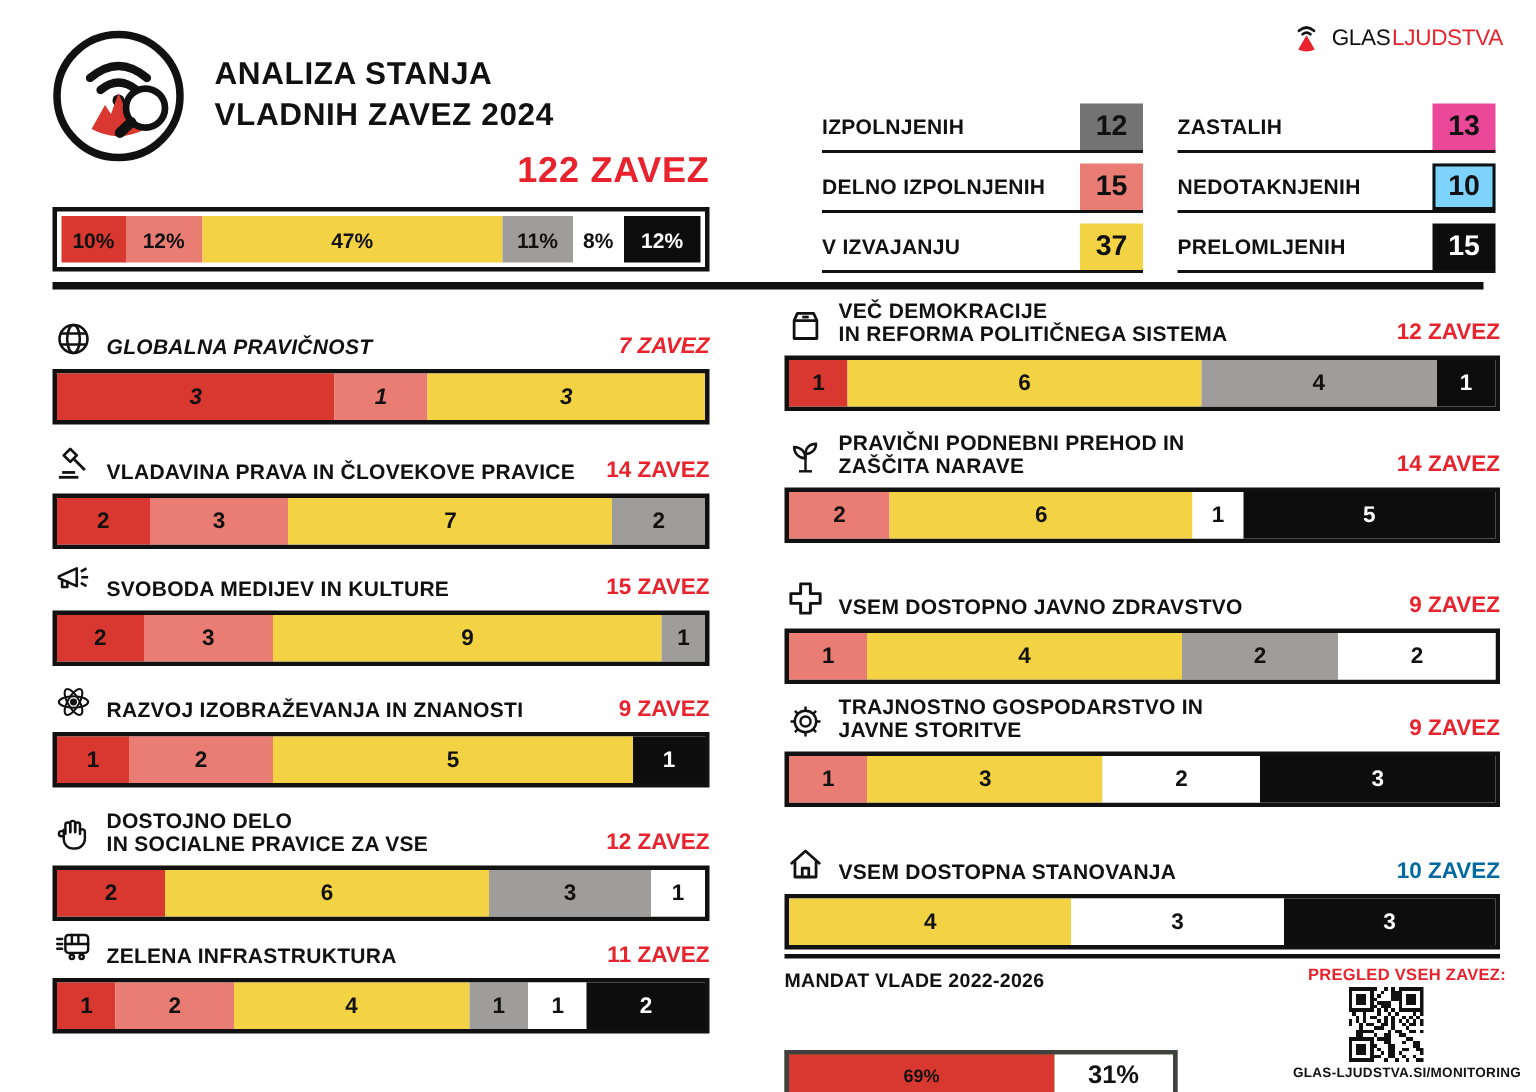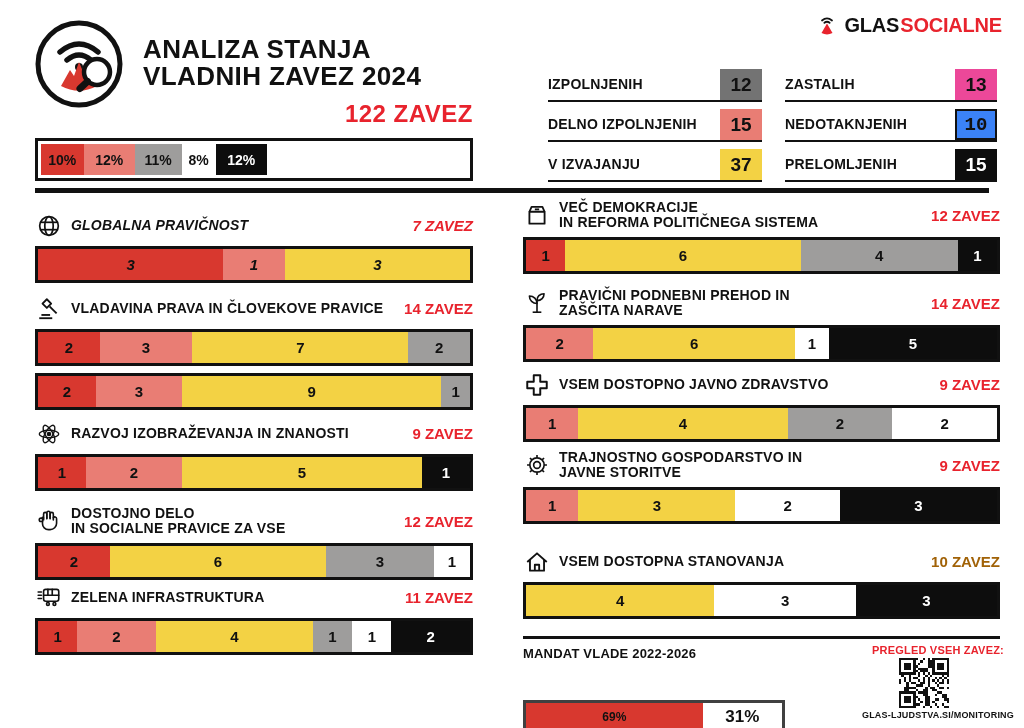--- a/index.html
+++ b/index.html
@@ -1,27 +1,27 @@
 <!DOCTYPE html>
 <html><head>
 <meta charset="utf-8">
 <style>
   html,body{margin:0;padding:0;background:#e9e9e9;}
   .page{position:relative;width:1024px;height:728px;background:#ffffff;overflow:hidden;
         font-family:"Liberation Sans","DejaVu Sans",sans-serif;color:#111;}
 
   
   .main-logo{position:absolute;left:33px;top:18px;width:92px;height:92px;}
-  .title{position:absolute;left:143px;top:36px;font-size:26px;line-height:27px;
+  .title{position:absolute;left:143px;top:36px;font-size:21px;line-height:27px;
          font-weight:800;letter-spacing:.4px;white-space:pre-line;}
   .total-count{position:absolute;left:35px;top:100px;width:438px;text-align:right;
                font-size:24px;font-weight:800;letter-spacing:.5px;}
   .brand{position:absolute;top:13px;right:22px;display:flex;align-items:center;gap:5px;}
   .brand .bicon{width:24px;height:24px;}
-  .brand .btxt{font-size:20px;font-weight:700;letter-spacing:-.2px;}
+  .brand .btxt{font-size:15px;font-weight:400;letter-spacing:-.2px;}
 
   
   .summary-bar{position:absolute;left:35px;top:138px;width:438px;height:43px;
                border:3px solid #111;box-sizing:border-box;padding:3px;display:flex;background:#fff;}
   .sum-seg{height:100%;display:flex;align-items:center;justify-content:center;overflow:visible;}
   .sum-seg .seg-label{font-size:14px;font-weight:800;}
 
   .thick-rule{position:absolute;left:35px;top:188px;width:954px;height:5px;background:#111;}
 
   
@@ -30,35 +30,35 @@
   #legend-col-2{left:785px;width:212px;}
   .legend-row{position:relative;height:36px;border-bottom:2px solid #111;margin-bottom:2px;}
   .legend-label{position:absolute;left:0;bottom:8px;font-size:14px;font-weight:800;letter-spacing:.2px;}
   .legend-box{position:absolute;right:0;bottom:0;width:42px;height:31px;display:flex;
               align-items:center;justify-content:center;font-size:19px;font-weight:800;box-sizing:border-box;}
   .legend-box.bordered{border:2px solid #111;}
 
   
   #col-left{position:absolute;left:35px;top:212px;width:438px;}
   #col-right{position:absolute;left:523px;top:200px;width:477px;}
-  .cat-head{display:flex;align-items:center;gap:9px;min-height:26px;margin-bottom:7px;}
+  .cat-head{display:flex;align-items:flex-end;gap:9px;min-height:26px;margin-bottom:7px;}
   .cat-icon{flex:0 0 27px;height:27px;display:flex;align-items:center;justify-content:center;}
   .licon{width:26px;height:26px;color:#111;}
   .cat-title{flex:1;font-size:14px;line-height:15px;font-weight:800;letter-spacing:.2px;white-space:pre-line;}
   .cat-count{font-size:15px;font-weight:800;white-space:nowrap;}
   .cat-bar{display:flex;height:37px;border:3px solid #111;box-sizing:border-box;background:#fff;}
   .cat-seg{display:flex;align-items:center;justify-content:center;font-size:15px;font-weight:800;
            flex-basis:0;min-width:0;}
   #col-left .cat-block:nth-child(1){margin-bottom:12px;font-style:italic;}
   #col-left .cat-block:nth-child(2){margin-bottom:7px;}
   #col-left .cat-block:nth-child(3){margin-bottom:10px;}
   #col-left .cat-block:nth-child(4){margin-bottom:15px;}
   #col-left .cat-block:nth-child(5){margin-bottom:4px;}
   #col-right .cat-block:nth-child(1){margin-bottom:14px;}
-  #col-right .cat-block:nth-child(2){margin-bottom:9px;}
+  #col-right .cat-block:nth-child(2){margin-bottom:23px;}
   #col-right .cat-block:nth-child(3){margin-bottom:8px;}
   #col-right .cat-block:nth-child(4){margin-bottom:24px;}
 
   
   .footer-divider{position:absolute;left:523px;top:636px;width:477px;height:3px;background:#111;}
   .mandate-title{position:absolute;left:523px;top:646px;font-size:13px;font-weight:800;letter-spacing:.2px;}
   .mandate-bar{position:absolute;left:523px;top:700px;width:262px;height:34px;border:3px solid #404040;
                box-sizing:border-box;display:flex;background:#4d7c0f;}
   .mandate-done{display:flex;align-items:center;justify-content:center;font-size:12px;font-weight:800;}
   .mandate-rest{flex:1;display:flex;align-items:center;justify-content:center;font-size:17px;font-weight:700;background:#fff;}
@@ -178,29 +178,32 @@
 VLADNIH ZAVEZ 2024</div>
   <div class="total-count" style="color: rgb(232, 35, 45);">122 ZAVEZ</div>
 
   <div class="brand">
     <svg class="bicon" viewBox="0 0 24 24">
       <path d="M7,7.5 Q12,3.2 17,7.5" fill="none" stroke="#111" stroke-width="1.8" stroke-linecap="round"></path>
       <path d="M9.4,9.8 Q12,7.6 14.6,9.8" fill="none" stroke="#111" stroke-width="1.8" stroke-linecap="round"></path>
       <path d="M12,10.5 L17.5,20 Q12,22.8 6.5,20 Z" fill="#e8232d"></path>
     </svg>
     <span class="btxt">GLAS</span>
-      <span class="btxt" style="margin-left: -4px; color: rgb(232, 35, 45);">SOCIALNE</span>
+      <span class="btxt" style="margin-left: -4px; color: rgb(232, 35, 45);">LJUDSTVA</span>
   </div>
 
   <div class="summary-bar" id="summary-bar">
       <div class="sum-seg" style="width: 10%; background: rgb(216, 56, 47);">
         <span class="seg-label">10%</span>
       </div>
       <div class="sum-seg" style="width: 12%; background: rgb(233, 125, 116);">
         <span class="seg-label">12%</span>
+      </div>
+      <div class="sum-seg" style="width: 47%; background: rgb(243, 210, 68);">
+        <span class="seg-label">47%</span>
       </div>
       <div class="sum-seg" style="width: 11%; background: rgb(158, 157, 156);">
         <span class="seg-label">11%</span>
       </div>
       <div class="sum-seg" style="width: 8%; background: rgb(255, 255, 255);">
         <span class="seg-label">8%</span>
       </div>
       <div class="sum-seg" style="width: 12%; background: rgb(13, 13, 13);">
         <span class="seg-label" style="color: rgb(255, 255, 255);">12%</span>
       </div>
@@ -222,21 +225,21 @@
         <span class="legend-box" style="background: rgb(243, 210, 68);">37</span>
       </div>
     </div>
   <div class="legend-col" id="legend-col-2">
       <div class="legend-row">
         <span class="legend-label">ZASTALIH</span>
         <span class="legend-box" style="background: #ec4899;">13</span>
       </div>
       <div class="legend-row">
         <span class="legend-label">NEDOTAKNJENIH</span>
-        <span class="legend-box bordered" style="background: #3b82f6; font-family: Liberation Mono, monospace;">10</span>
+        <span class="legend-box bordered" style="background: #7dd3fc;">10</span>
       </div>
       <div class="legend-row">
         <span class="legend-label">PRELOMLJENIH</span>
         <span class="legend-box" style="background: rgb(13, 13, 13); color: rgb(255, 255, 255);">15</span>
       </div>
     </div>
 
   <div id="col-left">
       <div class="cat-block">
         <div class="cat-head">
@@ -265,20 +268,29 @@
           <div class="cat-count" style="color: rgb(232, 35, 45);">14 ZAVEZ</div>
         </div>
         <div class="cat-bar">
           <div class="cat-seg" style="flex-grow: 2; background: rgb(216, 56, 47);">2</div>
           <div class="cat-seg" style="flex-grow: 3; background: rgb(233, 125, 116);">3</div>
           <div class="cat-seg" style="flex-grow: 7; background: rgb(243, 210, 68);">7</div>
           <div class="cat-seg" style="flex-grow: 2; background: rgb(158, 157, 156);">2</div>
         </div>
       </div>
       <div class="cat-block">
+        <div class="cat-head">
+          <span class="cat-icon">
+            <svg class="licon">
+              <use href="#megaphone-icon"></use>
+            </svg>
+          </span>
+          <div class="cat-title">SVOBODA MEDIJEV IN KULTURE</div>
+          <div class="cat-count" style="color: rgb(232, 35, 45);">15 ZAVEZ</div>
+        </div>
         <div class="cat-bar">
           <div class="cat-seg" style="flex-grow: 2; background: rgb(216, 56, 47);">2</div>
           <div class="cat-seg" style="flex-grow: 3; background: rgb(233, 125, 116);">3</div>
           <div class="cat-seg" style="flex-grow: 9; background: rgb(243, 210, 68);">9</div>
           <div class="cat-seg" style="flex-grow: 1; background: rgb(158, 157, 156);">1</div>
         </div>
       </div>
       <div class="cat-block">
         <div class="cat-head">
           <span class="cat-icon">
@@ -407,21 +419,21 @@
         </div>
       </div>
       <div class="cat-block">
         <div class="cat-head">
           <span class="cat-icon">
             <svg class="licon">
               <use href="#house-icon"></use>
             </svg>
           </span>
           <div class="cat-title">VSEM DOSTOPNA STANOVANJA</div>
-          <div class="cat-count" style="color: #a16207;">10 ZAVEZ</div>
+          <div class="cat-count" style="color: #0369a1;">10 ZAVEZ</div>
         </div>
         <div class="cat-bar">
           <div class="cat-seg" style="flex-grow: 4; background: rgb(243, 210, 68);">4</div>
           <div class="cat-seg" style="flex-grow: 3; background: rgb(255, 255, 255);">3</div>
           <div class="cat-seg" style="flex-grow: 3; background: rgb(13, 13, 13); color: rgb(255, 255, 255);">3</div>
         </div>
       </div>
     </div>
 
   <div class="footer-divider"></div>

